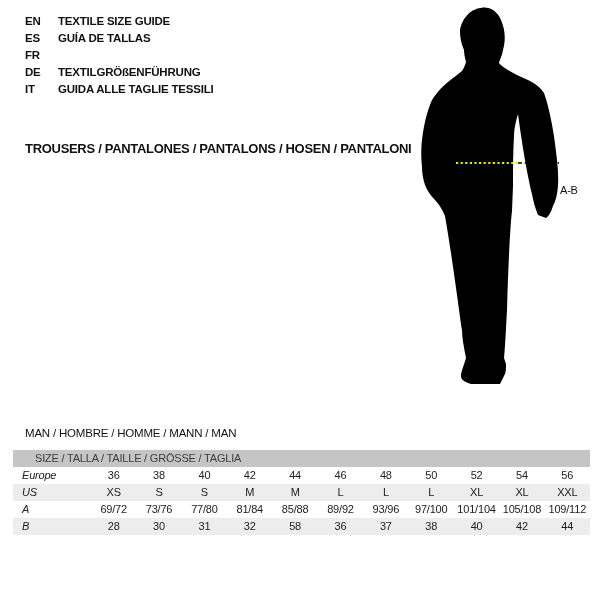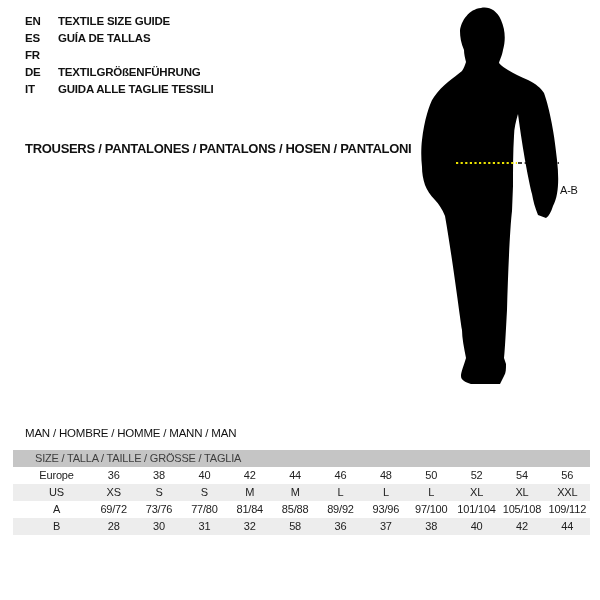--- a/index.html
+++ b/index.html
@@ -29,21 +29,21 @@
     letter-spacing:-0.2px;white-space:nowrap;
   }
   
   .size-table{position:absolute;left:13px;top:450px;width:577px;}
   .table-header{
     height:17px;line-height:17px;background:#c5c5c5;color:#3d3d3d;
     font-size:11px;padding-left:22px;letter-spacing:-0.2px;box-sizing:border-box;
   }
   .t-row{display:flex;height:17px;line-height:17px;font-size:11px;color:#222;}
   .t-row.stripe{background:#ededed;}
-  .t-label{width:78px;padding-left:9px;box-sizing:border-box;text-align:center;letter-spacing:-0.2px;}
+  .t-label{width:78px;padding-left:9px;box-sizing:border-box;text-align:left;letter-spacing:-0.2px;font-style:italic;}
   .t-cell{flex:1;text-align:center;letter-spacing:-0.2px;}
   
   .notes{position:absolute;left:25px;top:554px;}
   .note-line{font-weight:bold;font-size:11px;line-height:15.5px;letter-spacing:-0.35px;white-space:nowrap;}
 </style>
 </head>
 <body>
 
 <div class="canvas">
 

